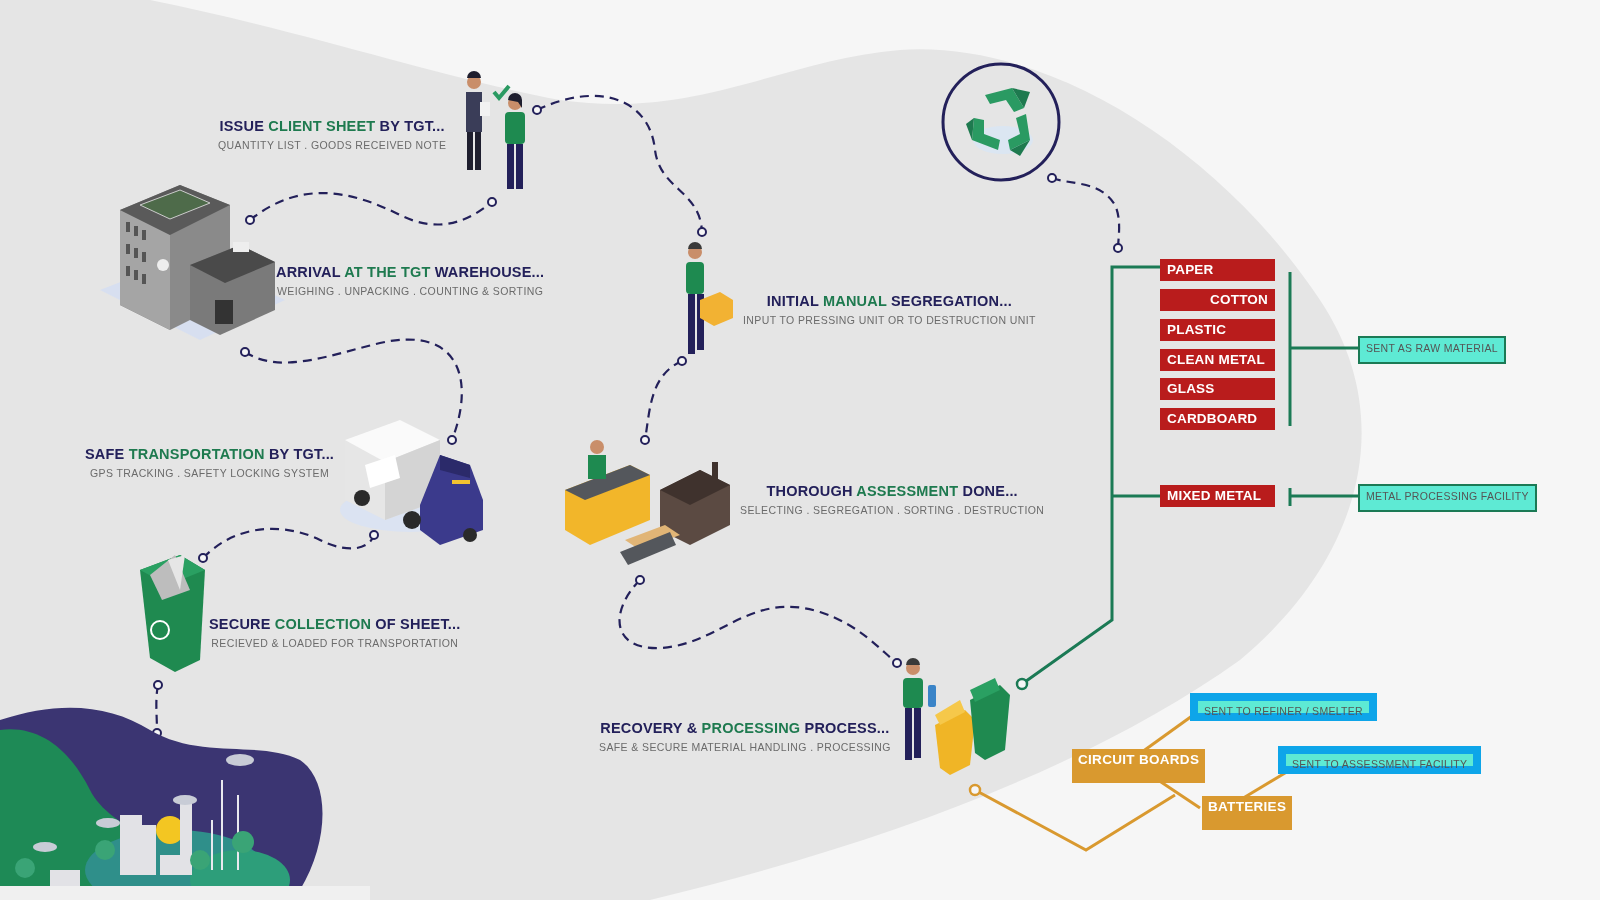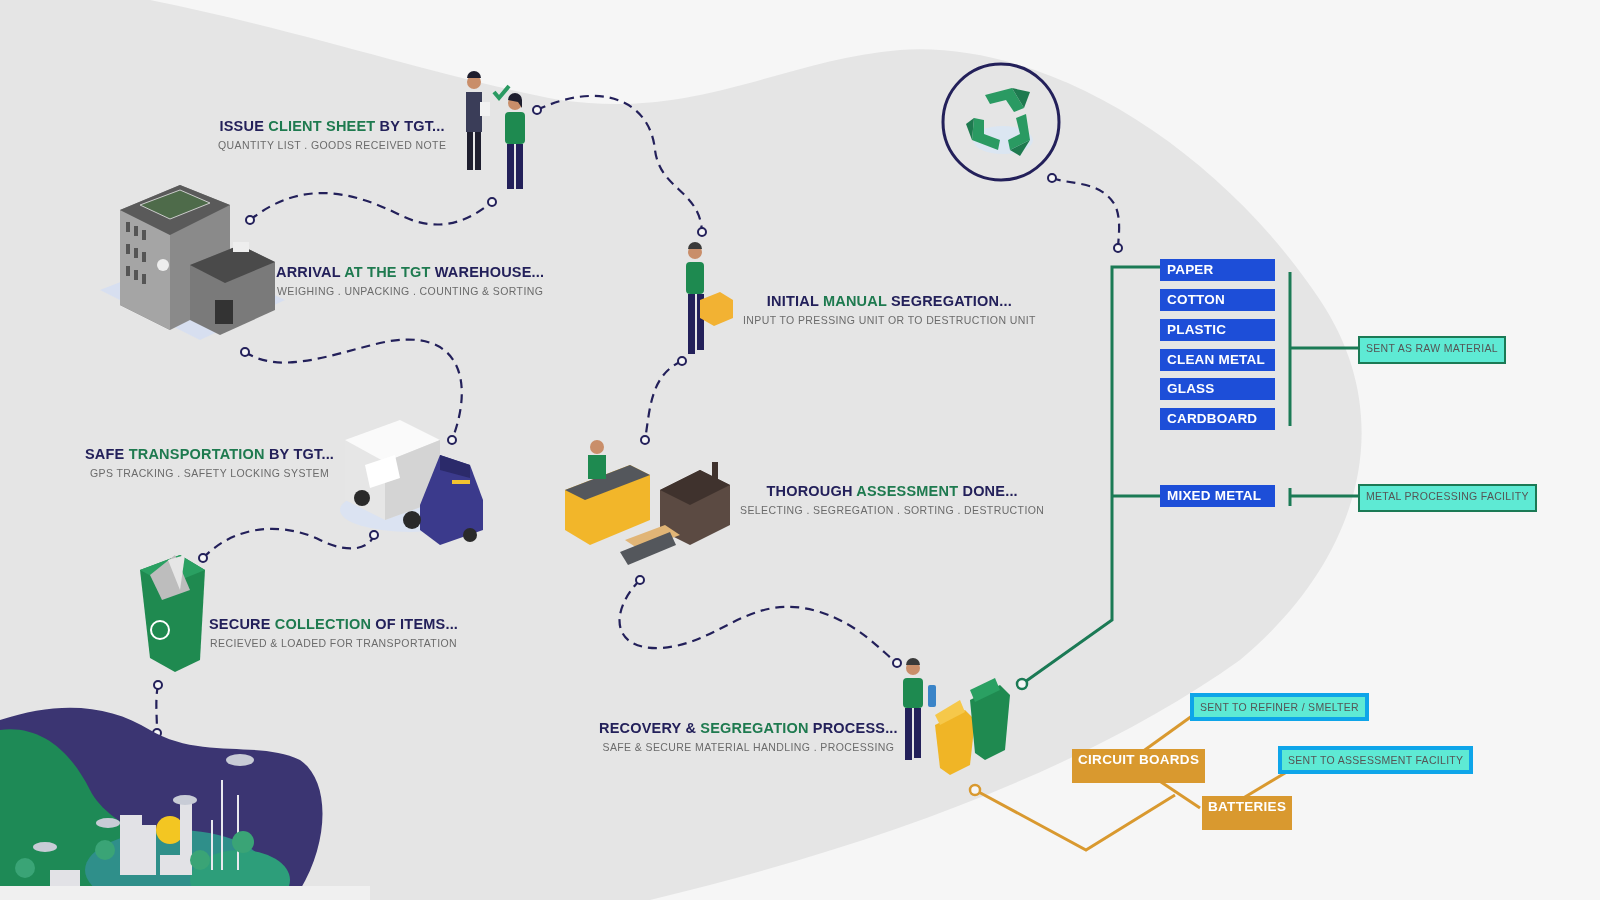--- a/index.html
+++ b/index.html
@@ -3,26 +3,26 @@
 <meta charset="utf-8">
 <style>
   * { margin:0; padding:0; box-sizing:border-box; }
   html, body { width:1600px; height:900px; overflow:hidden; background:#f6f6f6; }
   body { position:relative; font-family:"Liberation Sans", "DejaVu Sans", sans-serif; }
   #canvas { position:absolute; left:0; top:0; width:1600px; height:900px; }
   .step { position:absolute;text-align:center; }
   .step-title { font-size:14.5px; font-weight:bold; color:#23205a; letter-spacing:0.2px; white-space:nowrap; }
   .step-title .hl { color:#1e7a4f; }
   .step-sub { font-size:10.5px; color:#6b6b6b; margin-top:5px; letter-spacing:0.4px; white-space:nowrap; }
-  .mat { position:absolute; background:#1d4ed8; color:#fff; font-weight:bold; font-size:13.5px;
+  .mat { position:absolute; background:#b91c1c; color:#fff; font-weight:bold; font-size:13.5px;
          padding:0 7px; height:22px; line-height:22px; width:115px; letter-spacing:0.2px; }
   .outbox { position:absolute; background:#5eead4; font-size:10.5px; color:#555; letter-spacing:0.3px;
             height:28px; line-height:20px; padding:0 6px; white-space:nowrap; }
   .outbox.green { border:2px solid #1b7a55; }
-  .outbox.gold { border:4px solid #0ea5e9; }
+  .outbox.gold { border:8px solid #0ea5e9; }
   .gmat { position:absolute; background:#d9992f; color:#fff; font-weight:bold; font-size:13.5px;
           height:34px; line-height:22px; padding:0 6px; white-space:nowrap; letter-spacing:0.3px; }
 </style>
 </head>
 <body>
 
 <svg id="canvas" width="1600" height="900" viewBox="0 0 1600 900" xmlns="http://www.w3.org/2000/svg">
 
   <path d="M0,0 L150,0 C300,30 450,80 560,100 C700,120 780,60 900,50 C1050,40 1220,150 1320,300 C1400,420 1360,560 1240,660 C1100,760 900,840 650,900 L0,900 Z" fill="#e5e5e5"></path>
 
@@ -226,41 +226,41 @@
   <div class="step-title"><span>ARRIVAL </span><span class="hl">AT THE TGT</span><span> WAREHOUSE...</span></div>
   <div class="step-sub">WEIGHING  .  UNPACKING  .  COUNTING &amp; SORTING</div>
 </div>
 
 <div class="step" style="left:85px; top:446px;">
   <div class="step-title"><span>SAFE </span><span class="hl">TRANSPORTATION</span><span> BY TGT...</span></div>
   <div class="step-sub">GPS TRACKING  .  SAFETY LOCKING SYSTEM</div>
 </div>
 
 <div class="step" style="left:209px; top:616px;">
-  <div class="step-title"><span>SECURE </span><span class="hl">COLLECTION</span><span> OF ITEMS...</span></div>
+  <div class="step-title"><span>SECURE </span><span class="hl">COLLECTION</span><span> OF SHEET...</span></div>
   <div class="step-sub">RECIEVED &amp; LOADED FOR TRANSPORTATION</div>
 </div>
 
 <div class="step" style="left:743px; top:293px;">
   <div class="step-title"><span>INITIAL </span><span class="hl">MANUAL</span><span> SEGREGATION...</span></div>
   <div class="step-sub">INPUT TO PRESSING UNIT OR TO DESTRUCTION UNIT</div>
 </div>
 
 <div class="step" style="left:740px; top:483px;">
   <div class="step-title"><span>THOROUGH </span><span class="hl">ASSESSMENT</span><span> DONE...</span></div>
   <div class="step-sub">SELECTING  .  SEGREGATION  .  SORTING  .  DESTRUCTION</div>
 </div>
 
 <div class="step" style="left:599px; top:720px;">
-  <div class="step-title"><span>RECOVERY &amp; </span><span class="hl">SEGREGATION</span><span> PROCESS...</span></div>
+  <div class="step-title"><span>RECOVERY &amp; </span><span class="hl">PROCESSING</span><span> PROCESS...</span></div>
   <div class="step-sub">SAFE &amp; SECURE MATERIAL HANDLING  .  PROCESSING</div>
 </div>
 
 <div class="mat" style="left:1160px; top:259px;">PAPER</div>
-<div class="mat" style="left:1160px; top:289px;">COTTON</div>
+<div class="mat" style="left:1160px; top:289px;text-align:right;">COTTON</div>
 <div class="mat" style="left:1160px; top:319px;">PLASTIC</div>
 <div class="mat" style="left:1160px; top:349px;">CLEAN METAL</div>
 <div class="mat" style="left:1160px; top:378px;">GLASS</div>
 <div class="mat" style="left:1160px; top:408px;">CARDBOARD</div>
 <div class="outbox green" style="left:1358px; top:336px;">SENT AS RAW MATERIAL</div>
 
 <div class="mat" style="left:1160px; top:485px;">MIXED METAL</div>
 <div class="outbox green" style="left:1358px; top:484px;">METAL PROCESSING FACILITY</div>
 
 <div class="gmat" style="left:1072px; top:749px;">CIRCUIT BOARDS</div>

